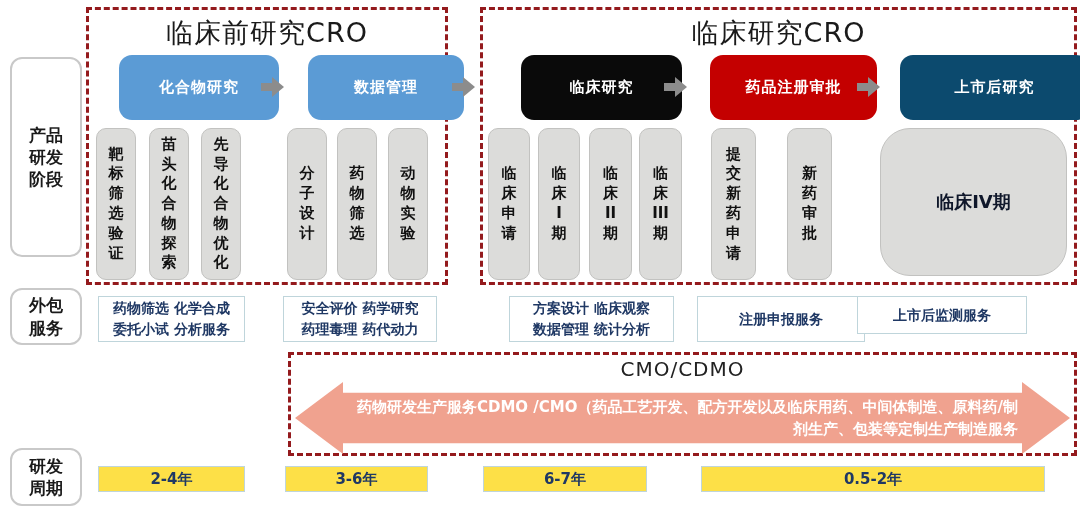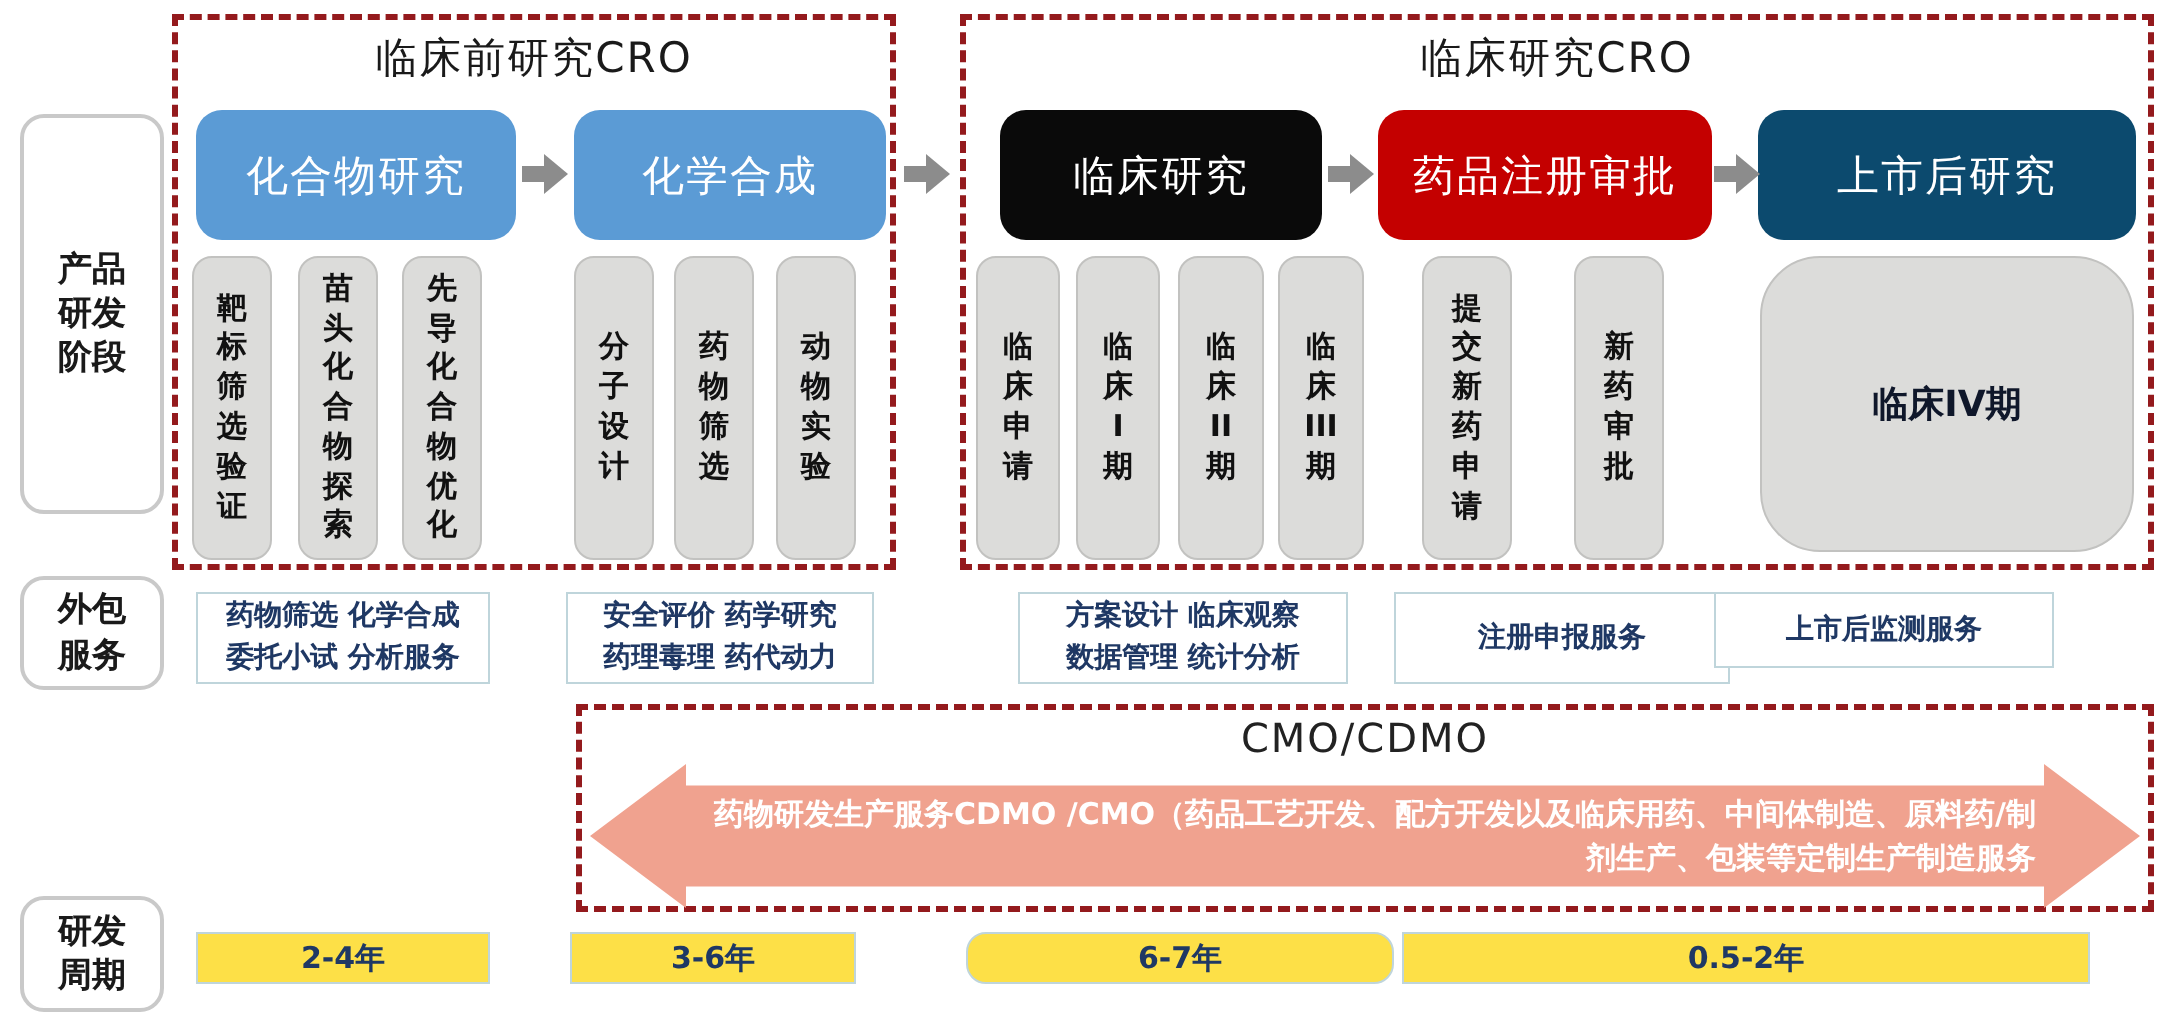--- a/index.html
+++ b/index.html
@@ -12,27 +12,27 @@
   .rowlabel{
     border:2px solid #C9C9C9;border-radius:12px;background:#fff;
     display:flex;align-items:center;justify-content:center;text-align:center;
     font-weight:700;font-size:17px;color:#1a1a1a;line-height:1.3;
   }
 
   
   .dashedbox{border:3px dashed #941A1D;background:transparent;}
   .grouptitle{
     position:absolute;top:5px;left:0;right:0;text-align:center;
-    font-size:21px;font-weight:500;color:#1a1a1a;letter-spacing:1px;
+    font-size:27px;font-weight:500;color:#1a1a1a;letter-spacing:1px;
   }
 
   
   .stagehdr{
-    border-radius:13px;color:#fff;font-weight:400;font-size:21px;
-    display:flex;align-items:center;justify-content:center;letter-spacing:1px;
+    border-radius:13px;color:#fff;font-weight:700;font-size:15px;
+    display:flex;align-items:center;justify-content:center;letter-spacing:1px;margin-left:21px;
   }
   .blue{background:#5B9BD5;}
   .black{background:#0A0A0A;}
   .red{background:#C40000;}
   .gray{background:#0c4a6e;}
 
   
   .harrow{width:23px;height:20px;}
   .harrow::before{content:"";position:absolute;left:0;top:6px;width:11px;height:8px;background:#8C8C8C;}
   .harrow::after{content:"";position:absolute;left:11px;top:0;width:0;height:0;
@@ -89,21 +89,21 @@
 
   <div class="abs dashedbox" style="left:86px;top:7px;width:362px;height:278px;">
     <div class="grouptitle">临床前研究CRO</div>
   </div>
 
   <div class="abs dashedbox" style="left:480px;top:7px;width:597px;height:278px;">
     <div class="grouptitle">临床研究CRO</div>
   </div>
 
   <div class="abs stagehdr blue" style="left:98px;top:55px;width:160px;height:65px;">化合物研究</div>
-  <div class="abs stagehdr blue" style="left:287px;top:55px;width:156px;height:65px;">化学合成</div>
+  <div class="abs stagehdr blue" style="left:287px;top:55px;width:156px;height:65px;">数据管理</div>
   <div class="abs stagehdr black" style="left:500px;top:55px;width:161px;height:65px;">临床研究</div>
   <div class="abs stagehdr red" style="left:689px;top:55px;width:167px;height:65px;">药品注册审批</div>
   <div class="abs stagehdr gray" style="left:879px;top:55px;width:189px;height:65px;">上市后研究</div>
 
   <div class="abs harrow" style="left:261px;top:77px;"></div>
   <div class="abs harrow" style="left:452px;top:77px;"></div>
   <div class="abs harrow" style="left:664px;top:77px;"></div>
   <div class="abs harrow" style="left:857px;top:77px;"></div>
 
   <div class="abs substep pre" style="left:96px;top:128px;width:40px;height:152px;">靶
@@ -178,16 +178,16 @@
 
   <div class="abs dashedbox" style="left:288px;top:352px;width:789px;height:104px;">
     <div class="cmotitle">CMO/CDMO</div>
     <div class="abs cmoarrow" style="left:4px;top:27px;width:775px;height:72px;">
       <div class="cmoarrowtext">药物研发生产服务CDMO /CMO（药品工艺开发、配方开发以及临床用药、中间体制造、原料药/制剂生产、包装等定制生产制造服务</div>
     </div>
   </div>
 
   <div class="abs cyclebox" style="left:98px;top:466px;width:147px;height:26px;">2-4年</div>
   <div class="abs cyclebox" style="left:285px;top:466px;width:143px;height:26px;">3-6年</div>
-  <div class="abs cyclebox" style="left:483px;top:466px;width:214px;height:26px;border-radius:10px;">6-7年</div>
+  <div class="abs cyclebox" style="left:483px;top:466px;width:164px;height:26px;">6-7年</div>
   <div class="abs cyclebox" style="left:701px;top:466px;width:344px;height:26px;">0.5-2年</div>
 
 </div>
 
 </body></html>

